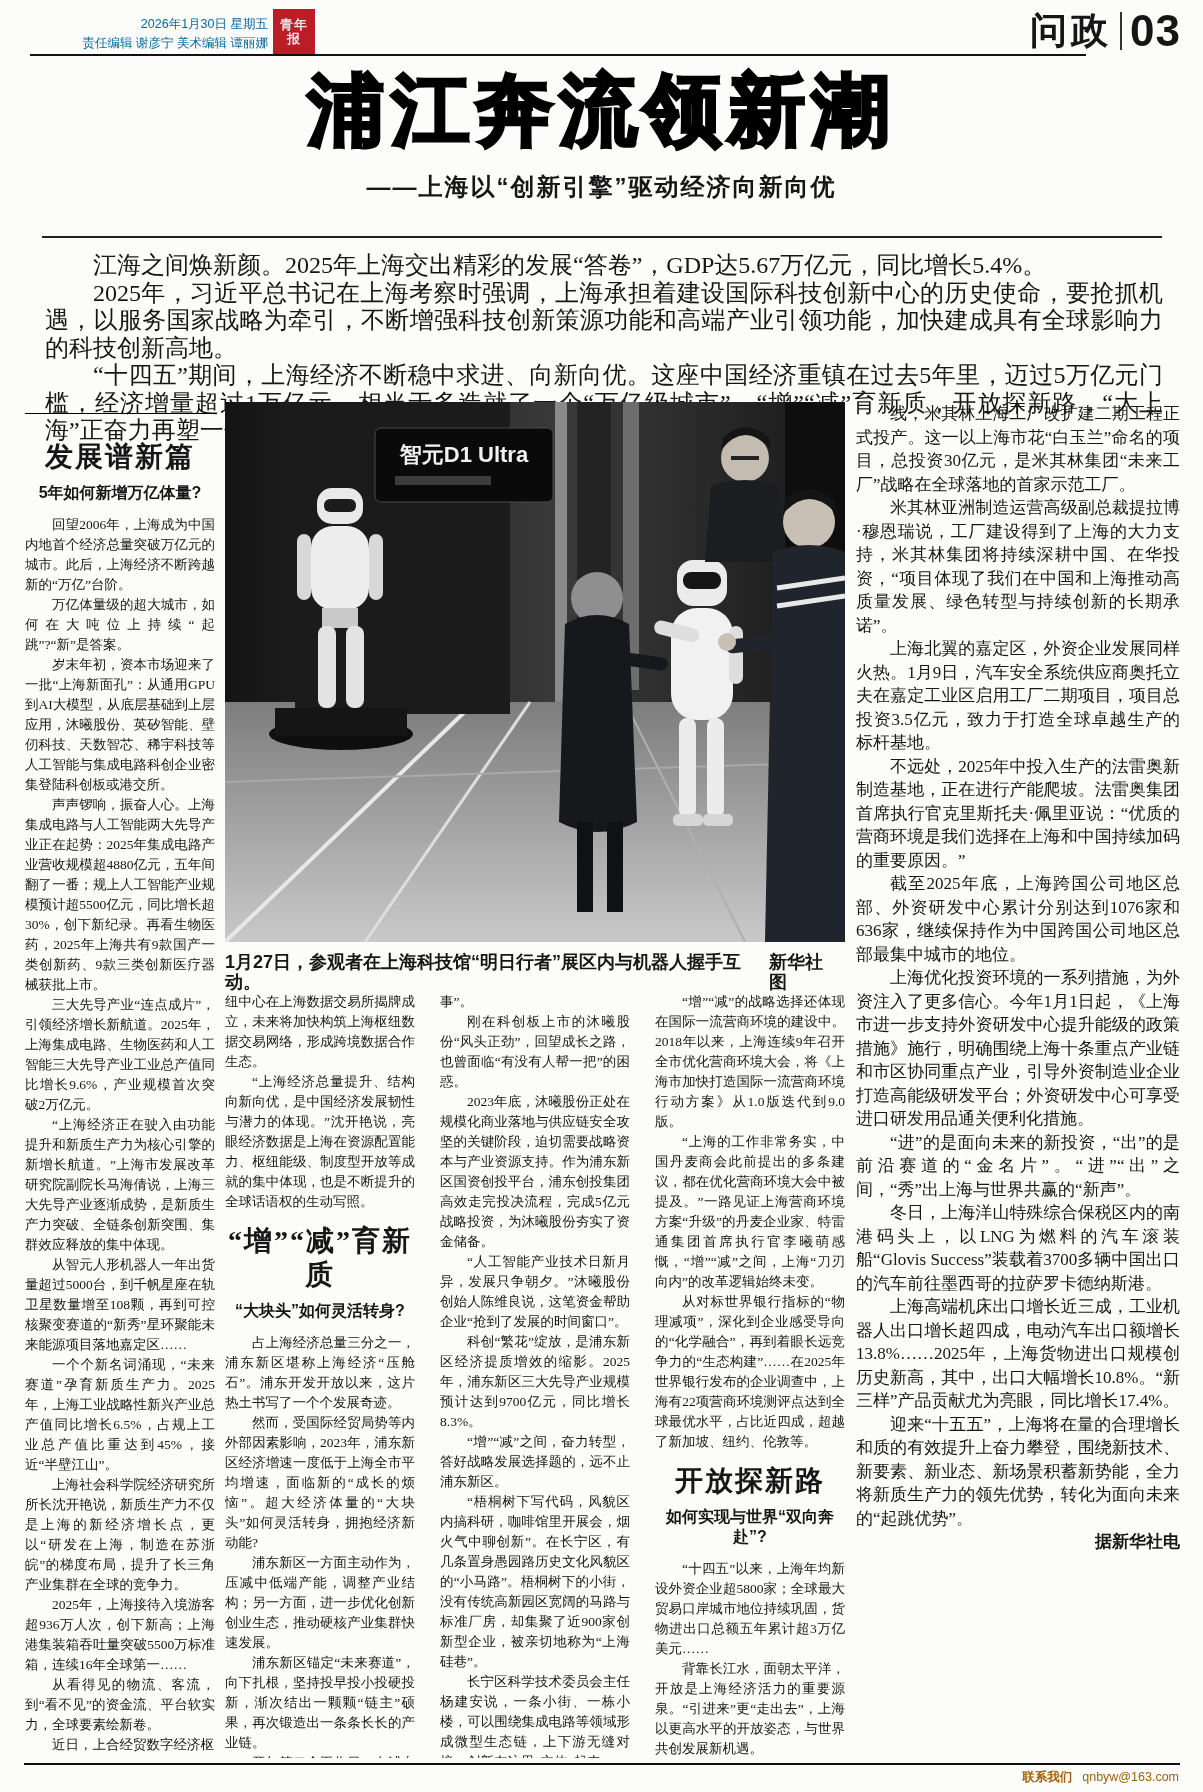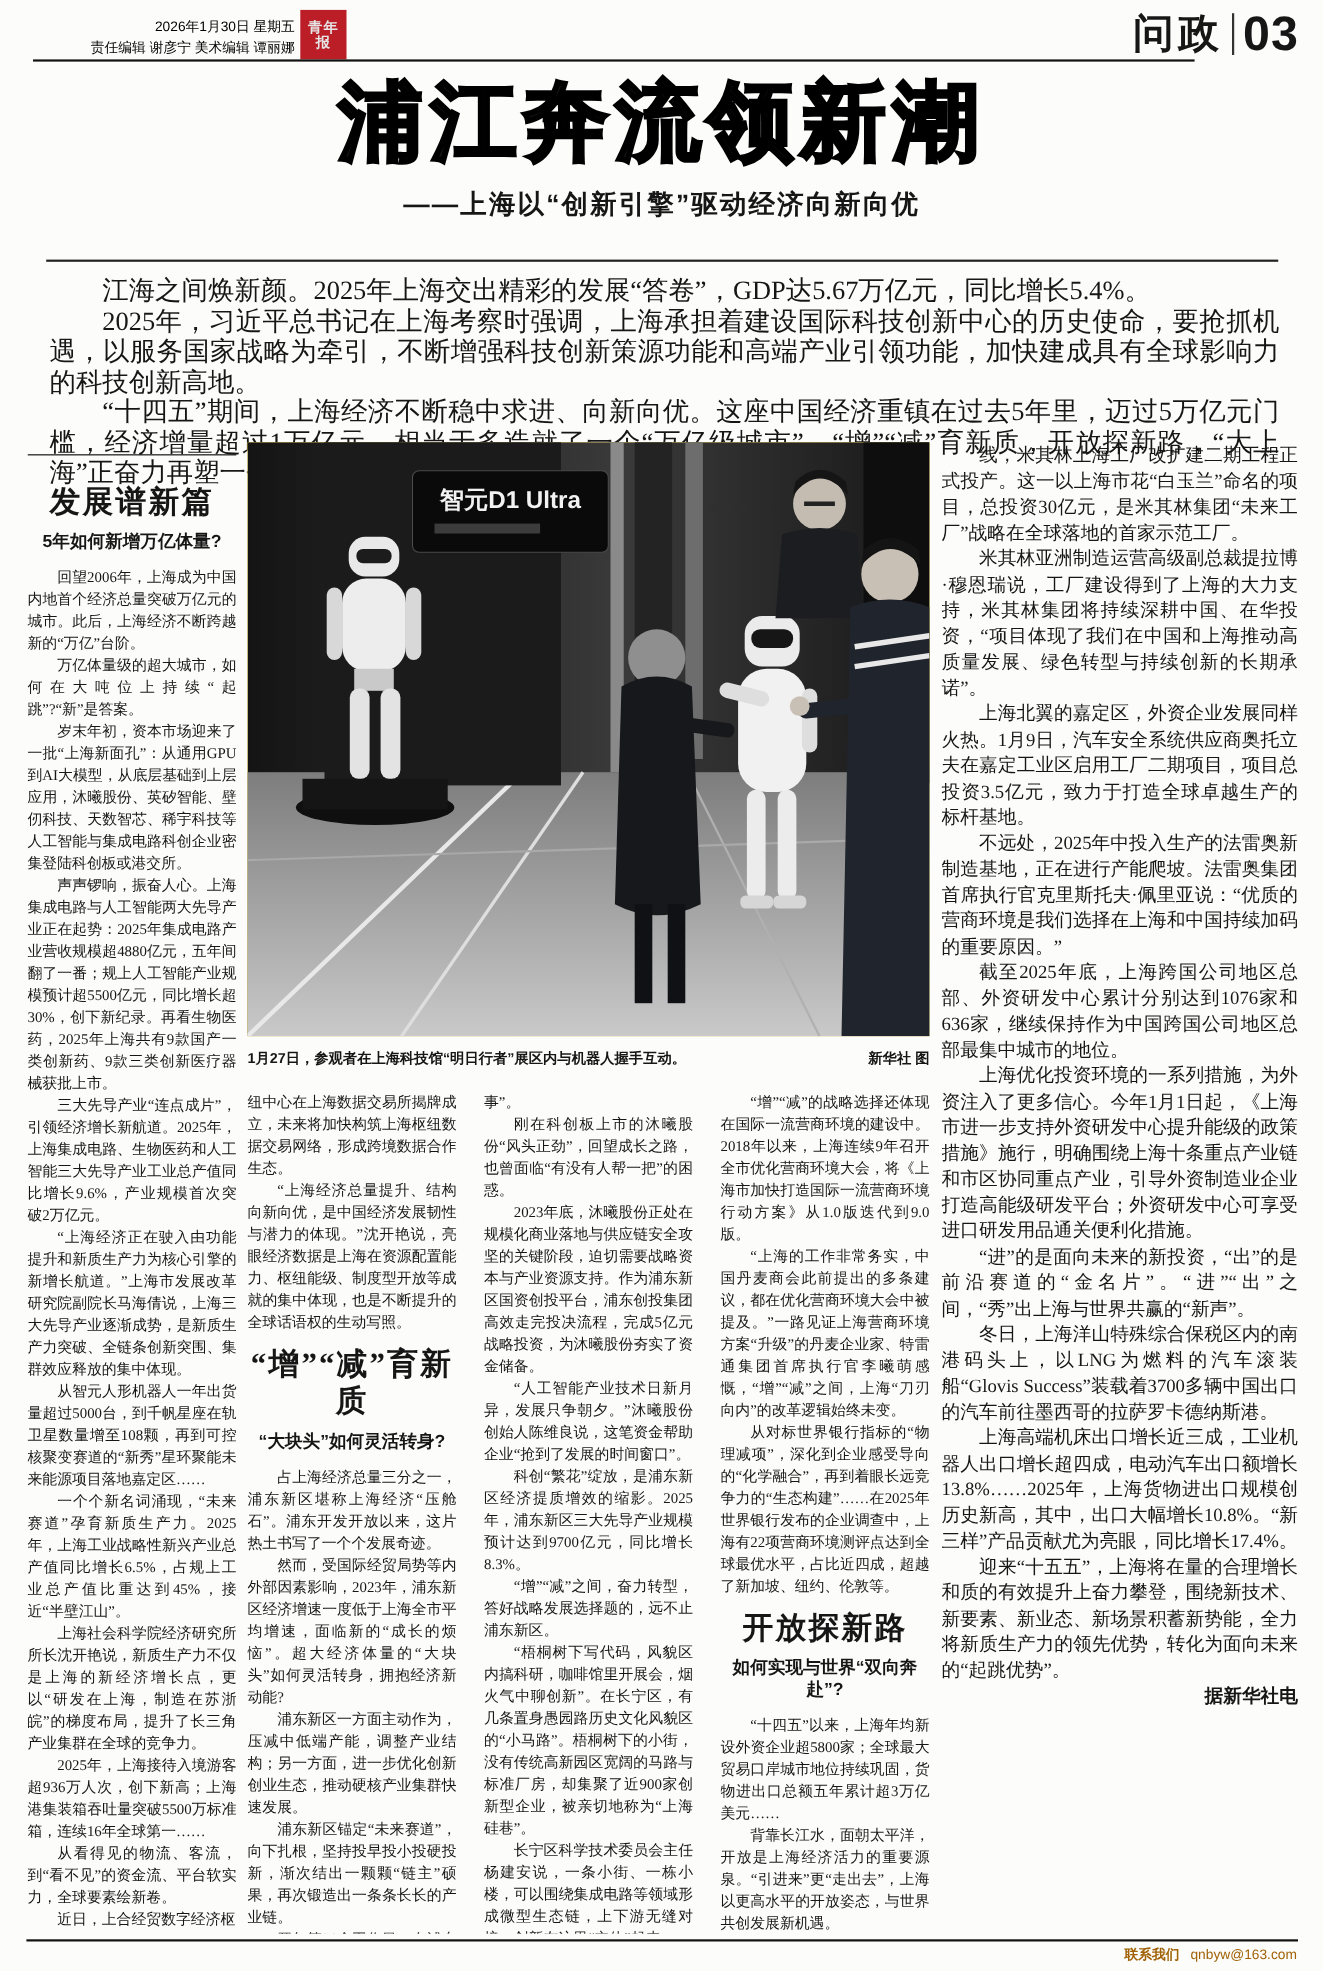--- a/index.html
+++ b/index.html
@@ -1,21 +1,21 @@
 <!DOCTYPE html>
 <html><head>
 <meta charset="utf-8">
 <style>
   html,body{margin:0;padding:0;background:#e8e8e4;}
   .page{position:relative;width:1203px;height:1792px;margin:0 auto;background:#fcfcfa;
         font-family:"Liberation Serif",serif;color:#161616;overflow:hidden;}
 
   
   .mast-info{position:absolute;top:15px;left:58px;width:210px;text-align:right;
-             font-size:12.5px;line-height:19px;font-family:"Liberation Sans",sans-serif;color:#000000;}
+             font-size:12.5px;line-height:19px;font-family:"Liberation Sans",sans-serif;color:#0369a1;}
   .logo{position:absolute;top:9px;left:273px;width:42px;height:45px;background:#bb1e27;color:#e5e5e5;
         display:flex;align-items:center;justify-content:center;text-align:center;
         font-weight:bold;font-size:13px;line-height:14px;letter-spacing:1px;padding:1px;box-sizing:border-box;}
   .mast-right{position:absolute;top:6px;right:22px;display:flex;align-items:center;gap:8px;}
   .sec-name{font-size:37px;font-weight:600;letter-spacing:4px;}
   .sec-divider{width:2px;height:38px;background:#333;}
   .page-no{font-size:44px;font-weight:bold;font-family:"Liberation Sans",sans-serif;letter-spacing:1px;}
   .mast-rule{position:absolute;top:54px;left:30px;width:1056px;height:2px;background:#111;}
 
   
@@ -45,24 +45,24 @@
   .byline{text-align:right;font-weight:bold;font-family:"Liberation Sans",sans-serif;text-indent:0;}
 
   
   .sec-head{text-align:center;padding:12px 0 12px 0;}
   .sec-head.ruled{border-top:1.5px solid #000;margin-top:3px;padding-top:26px;}
   .sec-title{font-size:28px;line-height:34px;font-weight:900;letter-spacing:2px;}
   .sec-sub{margin-top:9px;font-size:16px;line-height:20px;font-weight:bold;
            font-family:"Liberation Sans",sans-serif;}
 
   
-  .photo{position:absolute;left:225px;top:402px;width:620px;height:540px;margin:0;background:#fde047;}
+  .photo{position:absolute;left:225px;top:402px;width:620px;height:540px;margin:0;background:#0369a1;}
   .photo svg{display:block;}
   .caption{position:absolute;left:225px;top:952px;width:620px;display:flex;justify-content:space-between;
-           font-family:"Liberation Sans",sans-serif;font-weight:bold;font-size:13px;line-height:20px;}
+           font-family:"Liberation Sans",sans-serif;font-weight:bold;font-size:18px;line-height:20px;}
 
   
   .footer-rule{position:absolute;top:1763px;left:24px;width:1156px;height:1.5px;background:#111;}
   .footer{position:absolute;top:1769px;right:24px;font-size:12.5px;
           font-family:Liberation Sans, sans-serif;color:#a16207;}
   .footer .flabel{font-weight:bold;margin-right:10px;}
 </style>
 </head>
 <body>
 

